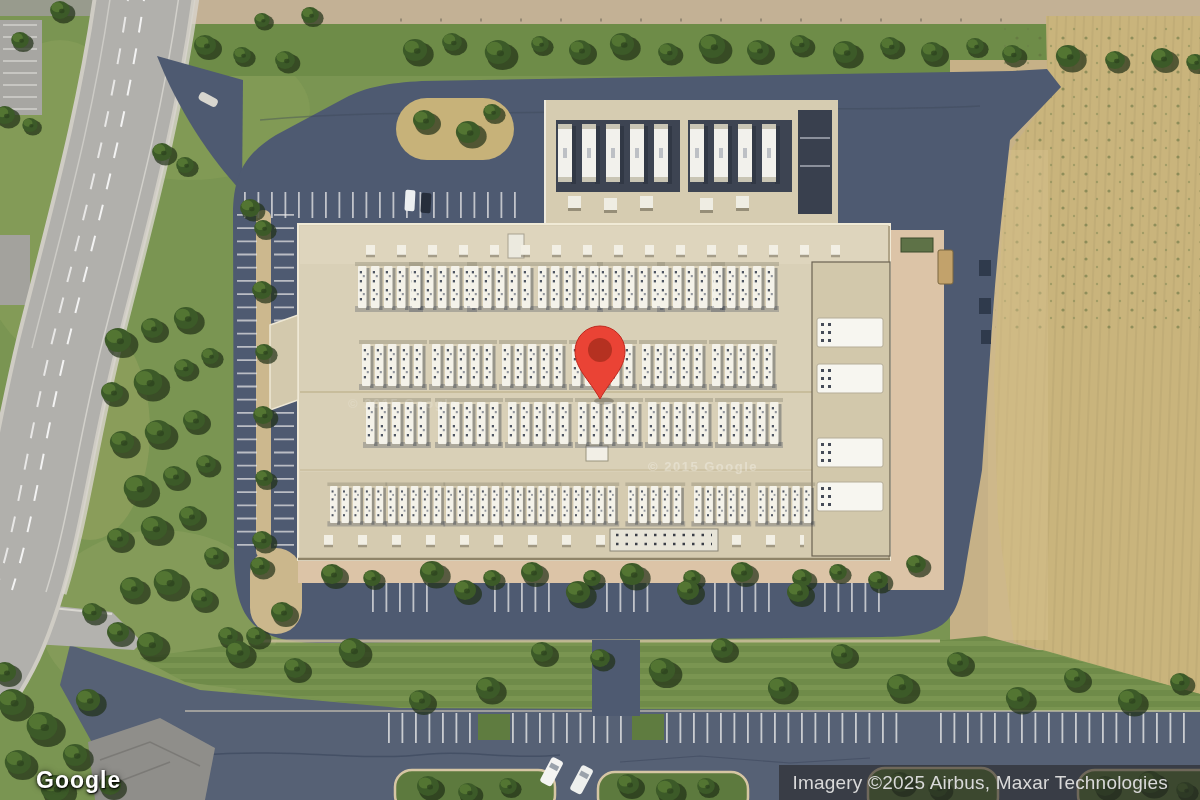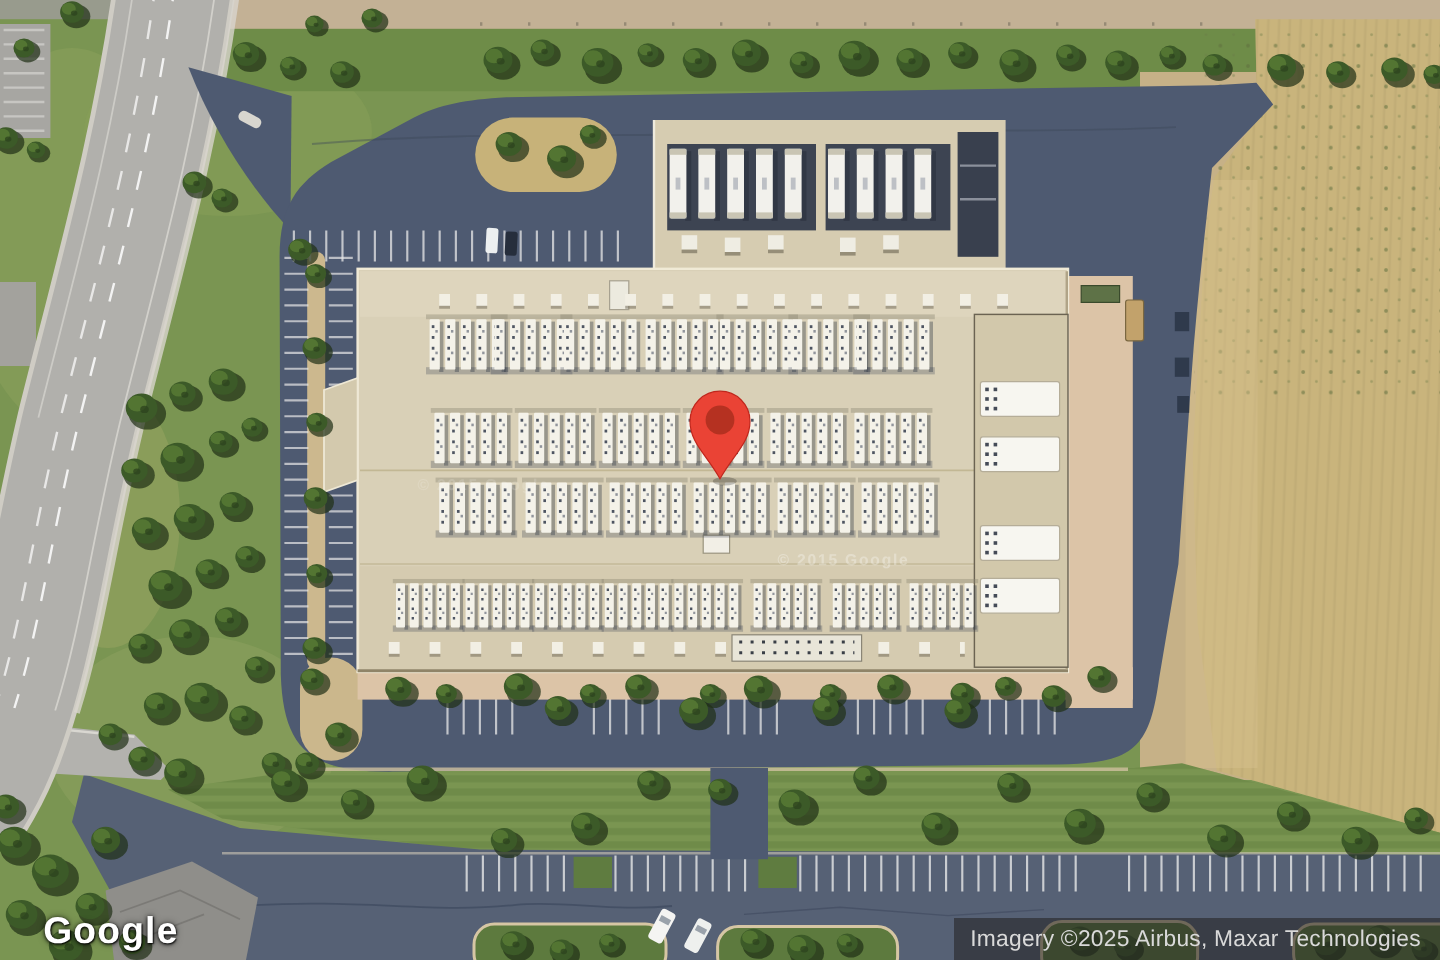--- a/index.html
+++ b/index.html
@@ -1,24 +1,24 @@
 <!DOCTYPE html>
 <html><head>
 <meta charset="utf-8">
 <style>
   html,body{margin:0;padding:0;width:1200px;height:800px;overflow:hidden;
     font-family:"Liberation Sans",sans-serif;background:#7a9552;}
   .map{position:relative;width:1200px;height:800px;overflow:hidden;background:#7a9552;cursor:grab;}
   svg.scene{position:absolute;left:0;top:0;}
-  .google-logo{position:absolute;left:36px;bottom:6px;font-size:31px;font-weight:600;
+  .google-logo{position:absolute;left:36px;bottom:6px;font-size:23px;font-weight:600;
     color:#ffffff;letter-spacing:1px;
     text-shadow:0 1px 3px rgba(0,0,0,.9),0 0 6px rgba(0,0,0,.55),1px 1px 1px rgba(0,0,0,.6);
     user-select:none;}
   .attr-bar{position:absolute;right:0;bottom:0;height:35px;display:flex;align-items:center;
-    background:rgba(36,36,36,.58);padding:0 16px 0 14px;}
+    background:rgba(36,36,36,.58);padding:0 32px 0 14px;}
   .attr-text{color:#d9d9d9;font-size:19px;letter-spacing:.2px;white-space:nowrap;}
   .wm{position:absolute;color:#ffffff;font-size:13px;font-weight:600;letter-spacing:1.5px;
     pointer-events:none;white-space:nowrap;}
   .wm1{left:648px;top:459px;opacity:.30;}
   .wm2{left:348px;top:396px;opacity:.15;}
 </style>
 </head>
 <body>
 
 <div class="map">

